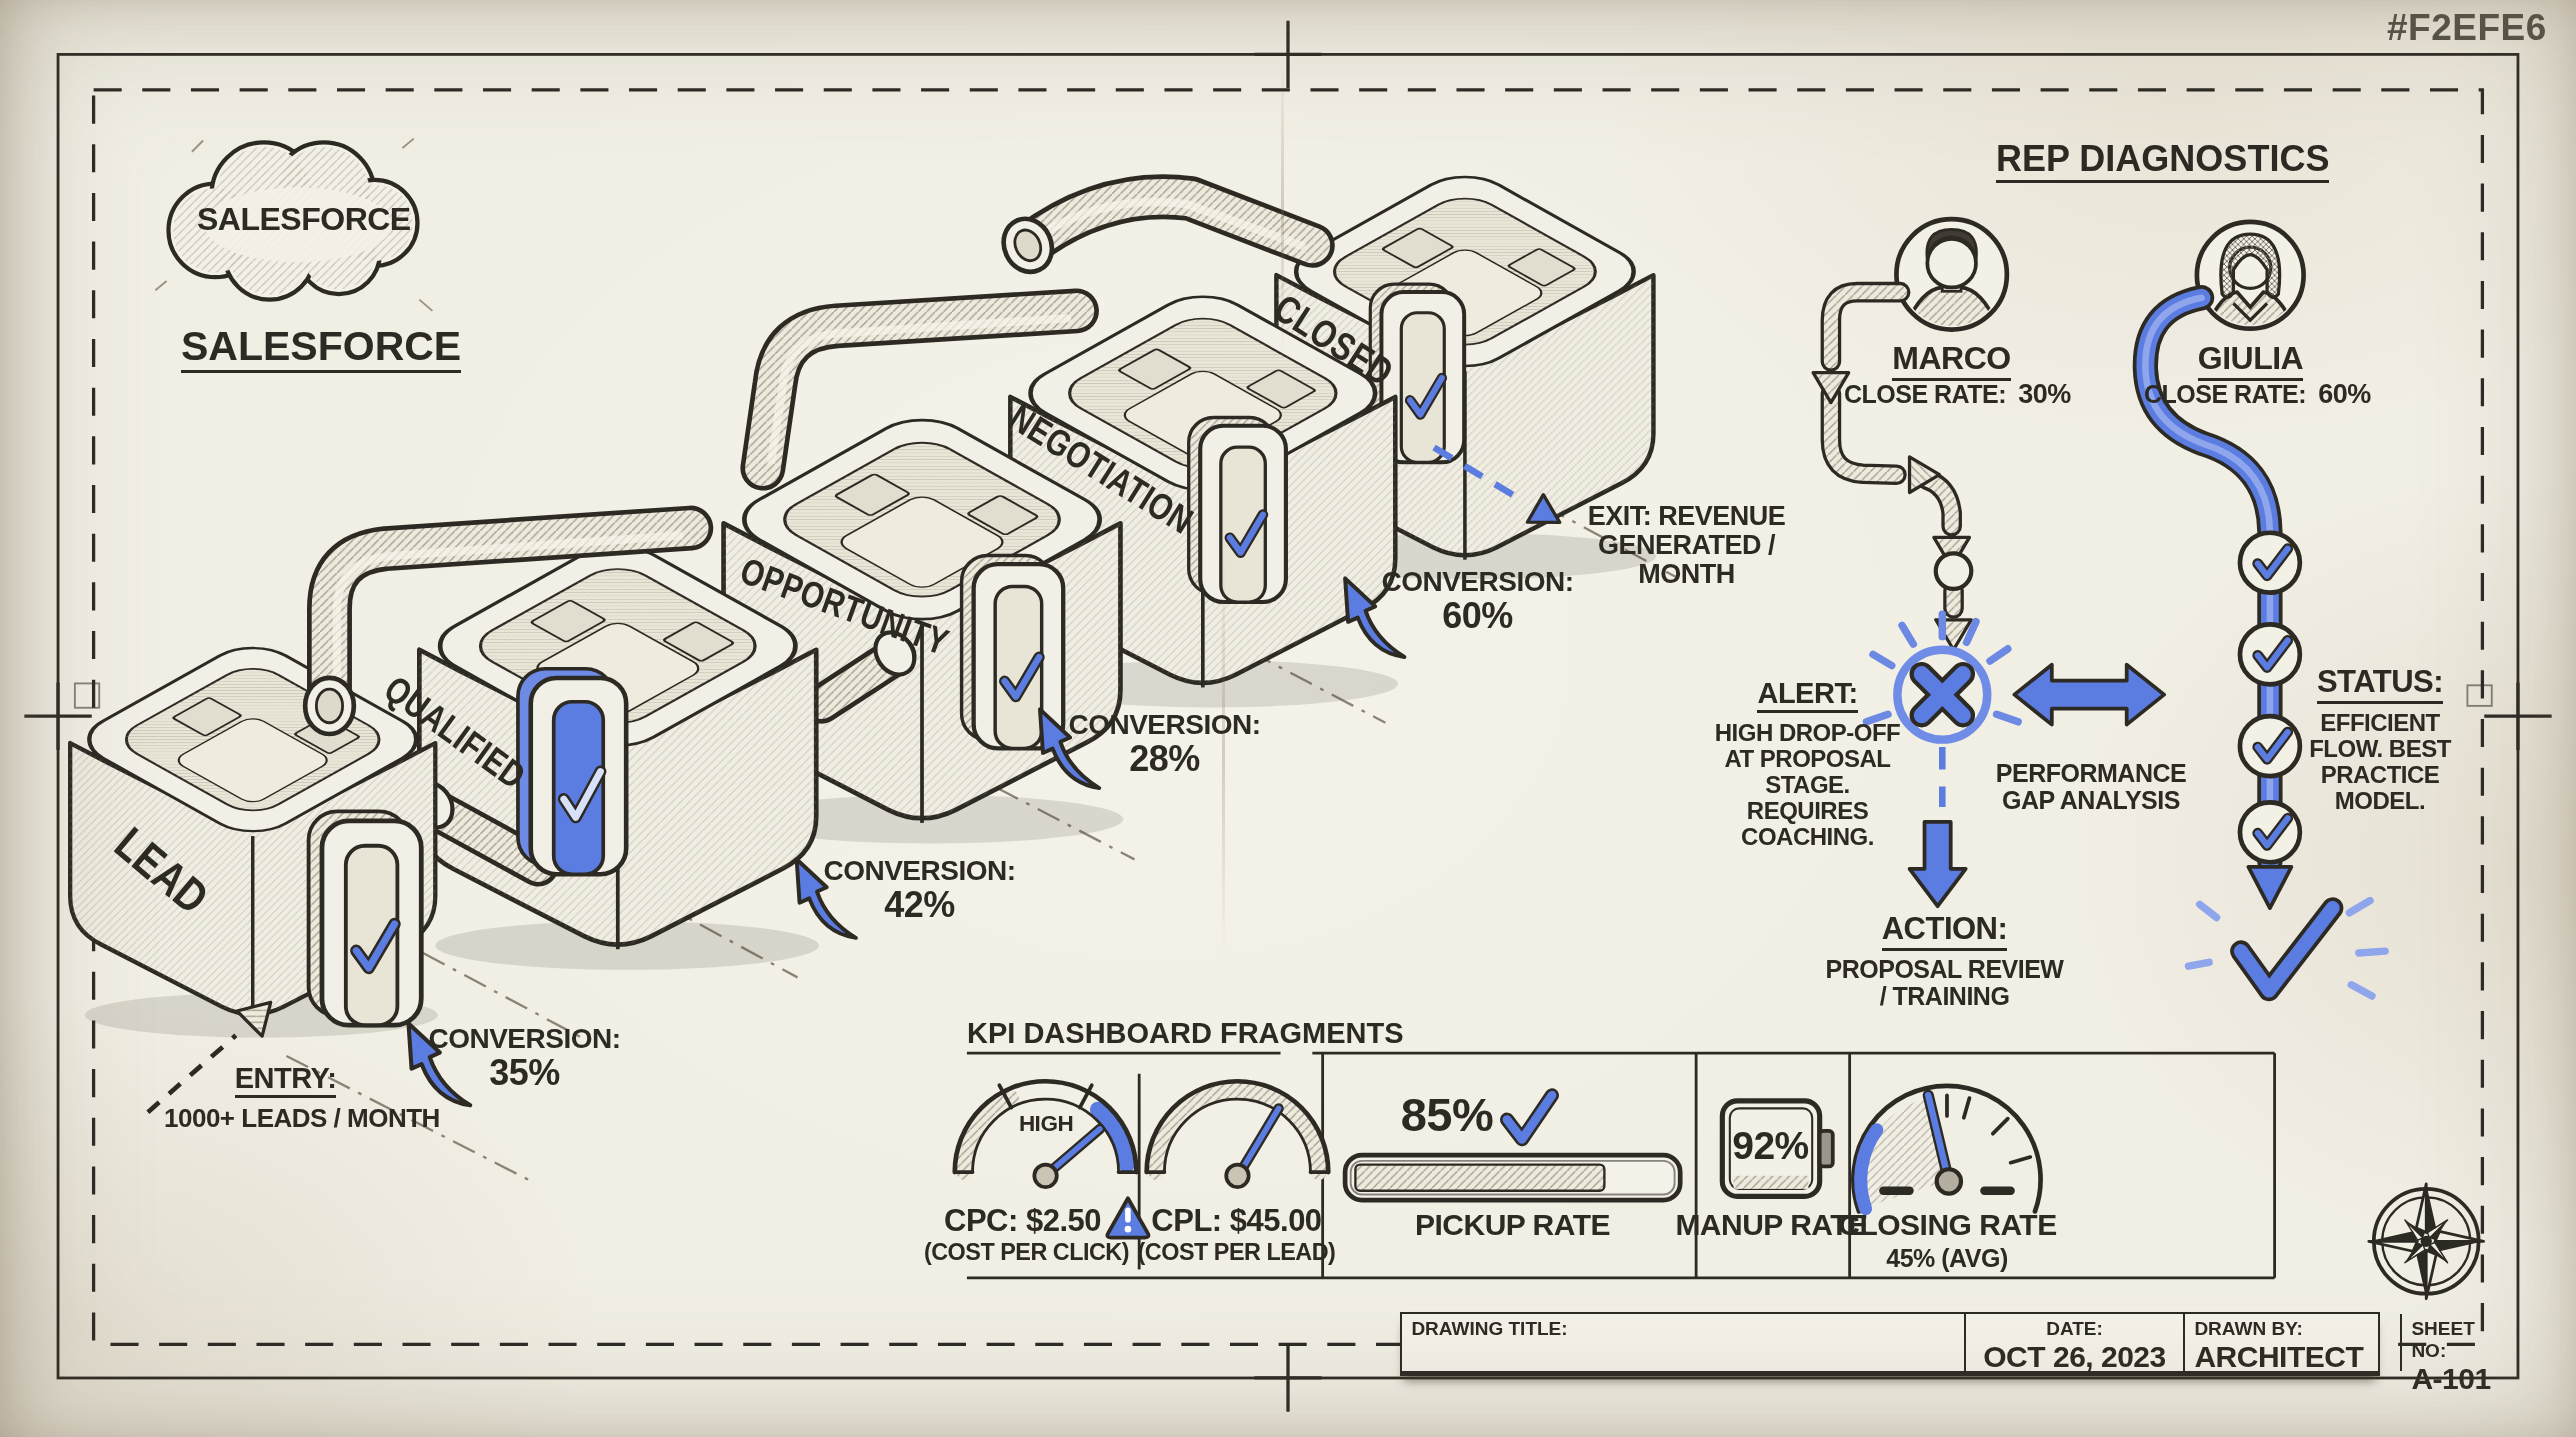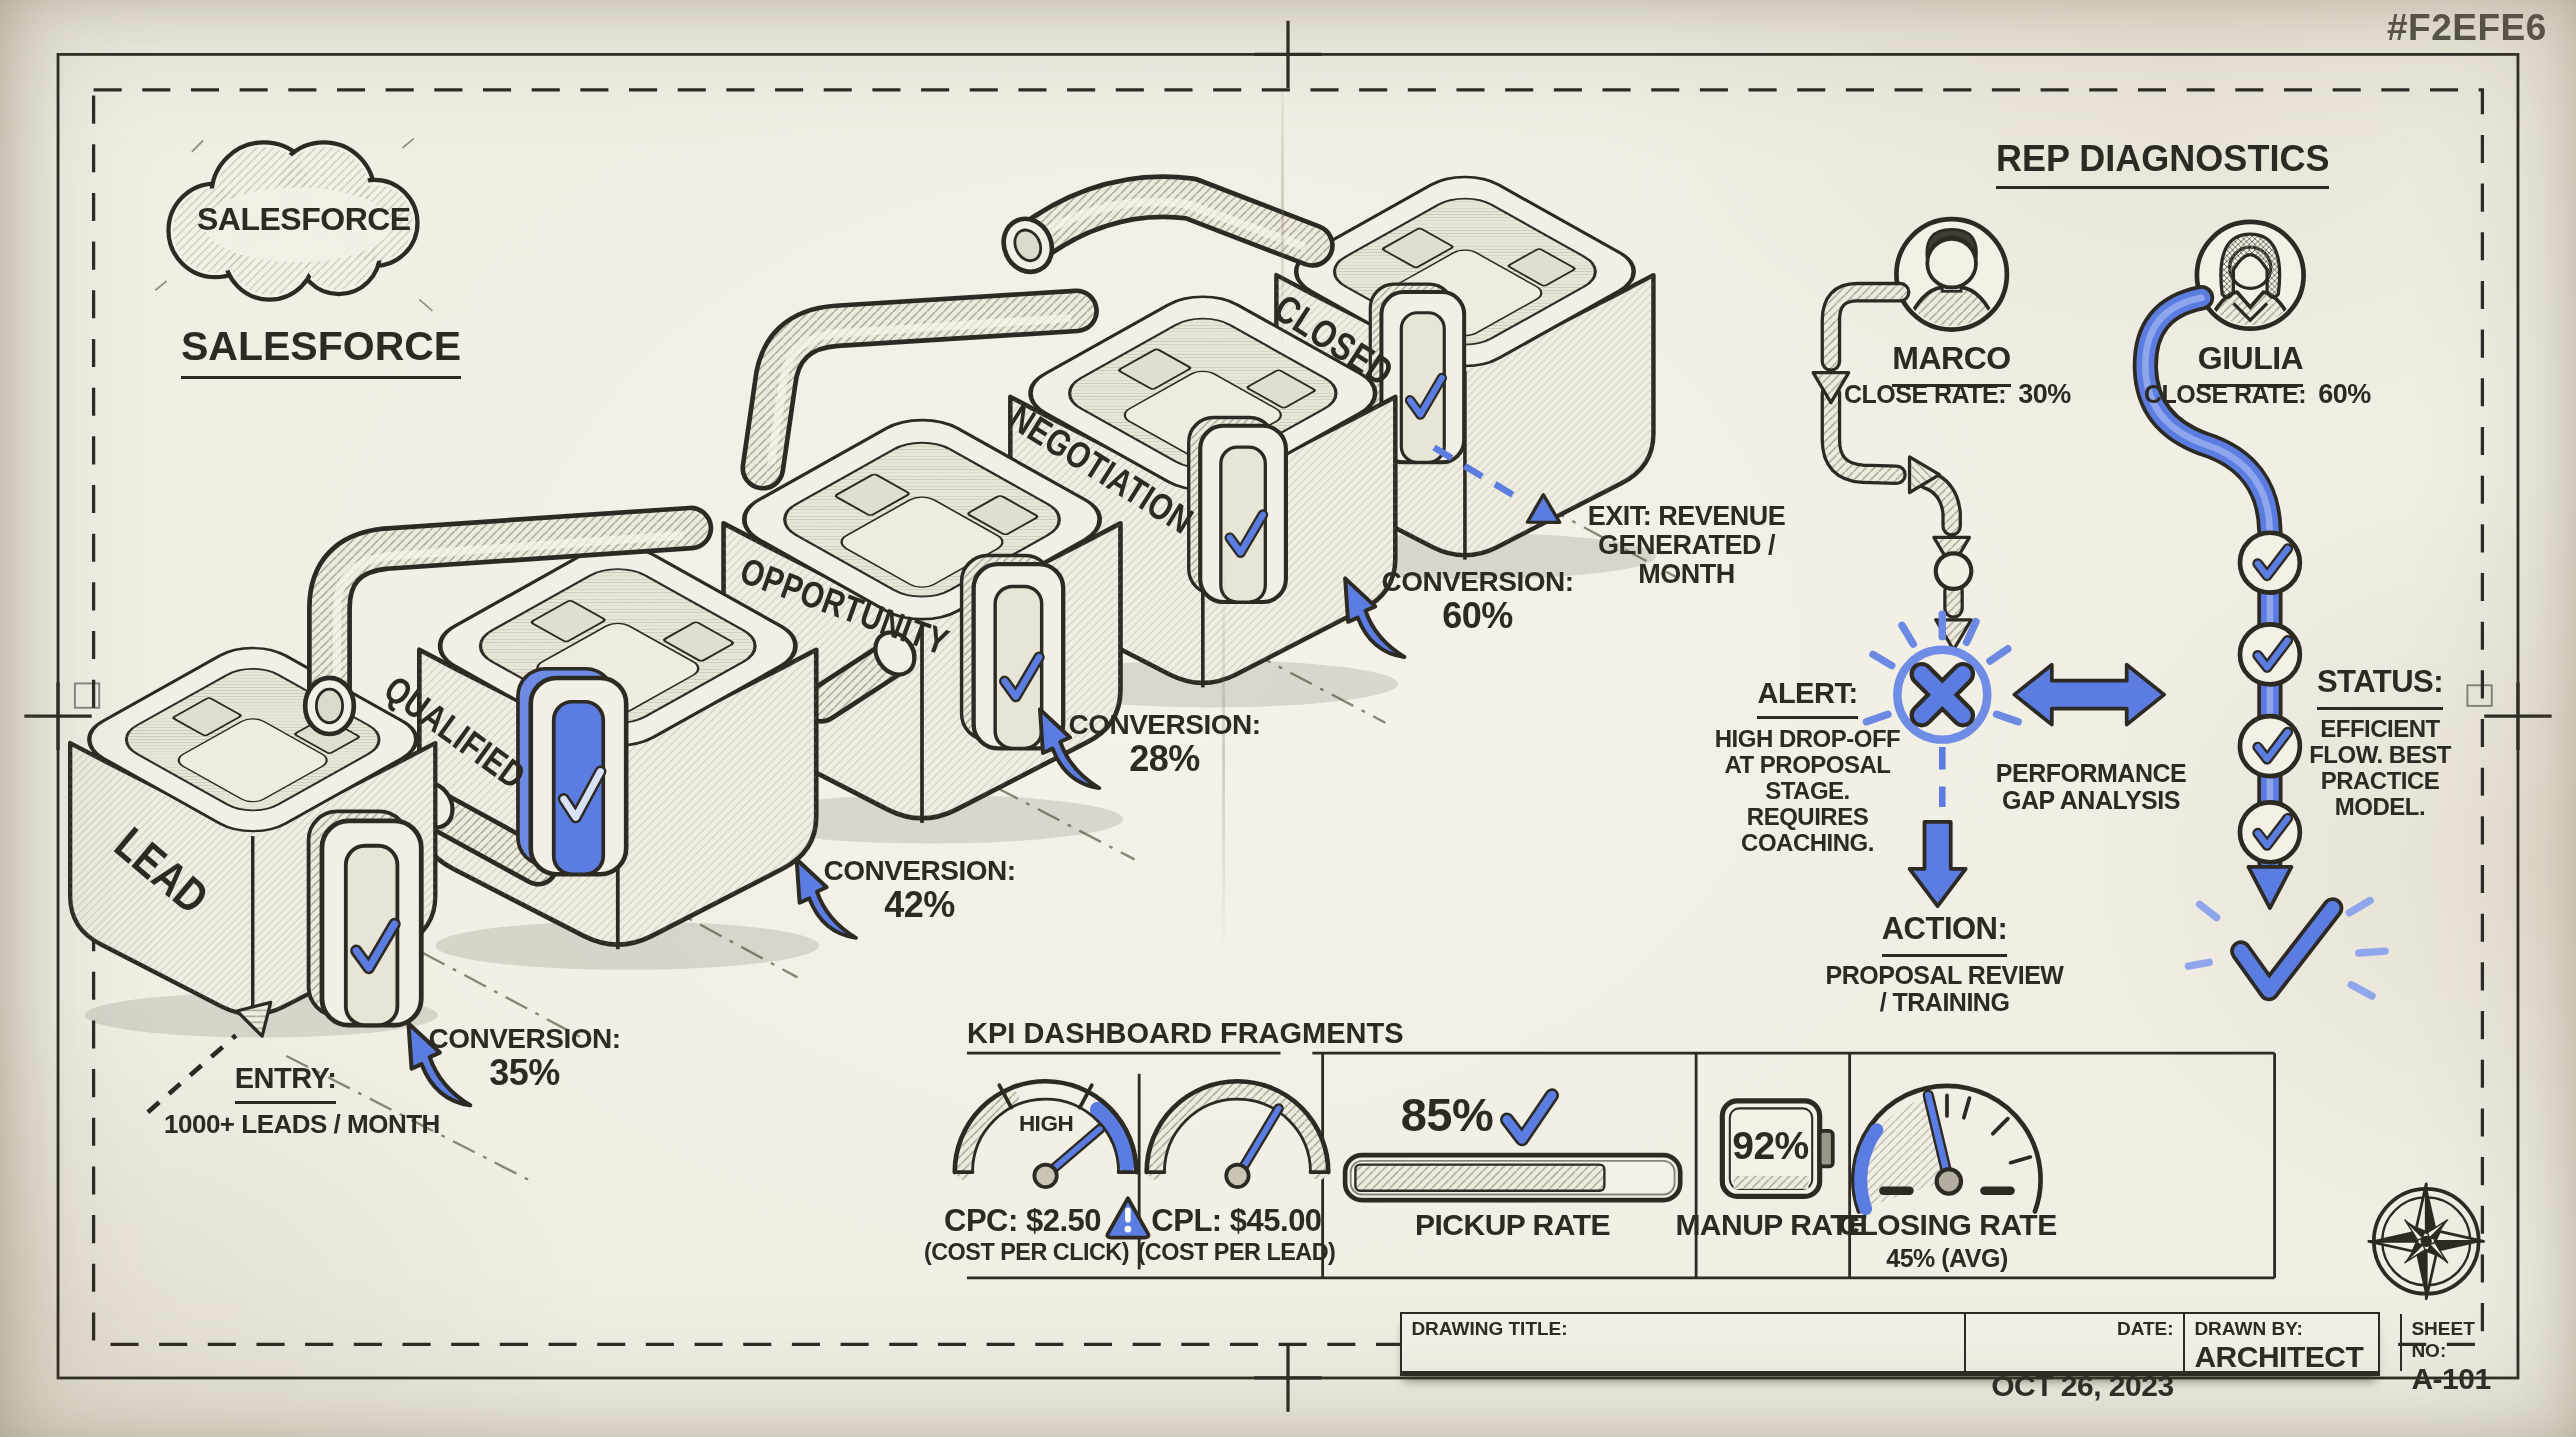--- a/index.html
+++ b/index.html
@@ -21,21 +21,21 @@
       radial-gradient(1123px 842px at 45% 45%, var(--paper-hi), var(--paper) 80%);
     color:var(--ink);
   }
   .sheet::after{
     content:"";position:absolute;inset:0;pointer-events:none;
     box-shadow:inset 0 0 150px rgba(110,95,70,.30), inset 28px 0 66px -28px rgba(110,95,70,.35), inset -19px 0 56px -28px rgba(110,95,70,.28);
   }
   svg.art{position:absolute;left:0;top:0;width:2576px;height:1438px;}
   .t{position:absolute;font-weight:700;color:var(--ink);line-height:1.08;letter-spacing:-0.5px;}
   .ctr{text-align:center;}
-  .u{display:inline-block;border-bottom:3.3px solid currentColor;padding-bottom:8px;line-height:1.05;}
+  .u{display:inline-block;border-bottom:3.3px solid currentColor;padding-bottom:2px;line-height:1.05;}
   .stage{position:absolute;font-weight:700;color:var(--ink);white-space:nowrap;transform-origin:0 0;letter-spacing:0.5px;}
   .crease{position:absolute;width:2.8px;pointer-events:none;background:linear-gradient(180deg,transparent,rgba(120,108,85,.28),transparent);}
   .titleblock{
     position:absolute;left:1400px;top:1312px;width:980px;height:64px;display:flex;
     background:var(--paper-hi);border:2.8px solid var(--ink);border-bottom-width:5.6px;
     box-shadow:0 8.4px 9.4px -3.7px rgba(60,52,38,.55);box-sizing:border-box;
   }
   .tb-cell{display:flex;flex-direction:column;justify-content:space-between;box-sizing:border-box;padding:3.7px 9.4px 4.7px;}
   .tb-cell + .tb-cell{border-left:2.8px solid var(--ink);}
   .tb-label{font-size:19px;font-weight:700;letter-spacing:0;}
@@ -508,21 +508,21 @@
   <div class="t ctr" style="left:1722px;top:1125px;width:97px;font-size:39px;">92%</div>
   <div class="t ctr" style="left:1659px;top:1209px;width:225px;font-size:30px;white-space:nowrap;">MANUP RATE</div>
 
   <div class="t ctr" style="left:1835px;top:1209px;width:225px;font-size:30px;white-space:nowrap;">CLOSING RATE</div>
   <div class="t ctr" style="left:1844px;top:1245px;width:206px;font-size:25px;white-space:nowrap;">45% (AVG)</div>
 
   <div class="titleblock">
     <div class="tb-cell" style="flex:0 0 562px;">
       <div class="tb-label">DRAWING TITLE:</div>
     </div>
-    <div class="tb-cell ctr" style="flex:0 0 219px;align-items:flex-end;gap:29px;">
+    <div class="tb-cell ctr" style="flex:0 0 219px;align-items:center;">
       <div class="tb-label">DATE:</div>
       <div class="tb-value">OCT 26, 2023</div>
     </div>
     <div class="tb-cell" style="flex:0 0 217px;">
       <div class="tb-label">DRAWN BY:</div>
       <div class="tb-value">ARCHITECT</div>
     </div>
     <div class="tb-cell" style="flex:1 1 auto;">
       <div class="tb-label">SHEET NO:</div>
       <div class="tb-value" style="text-align:center;">A-101</div>

